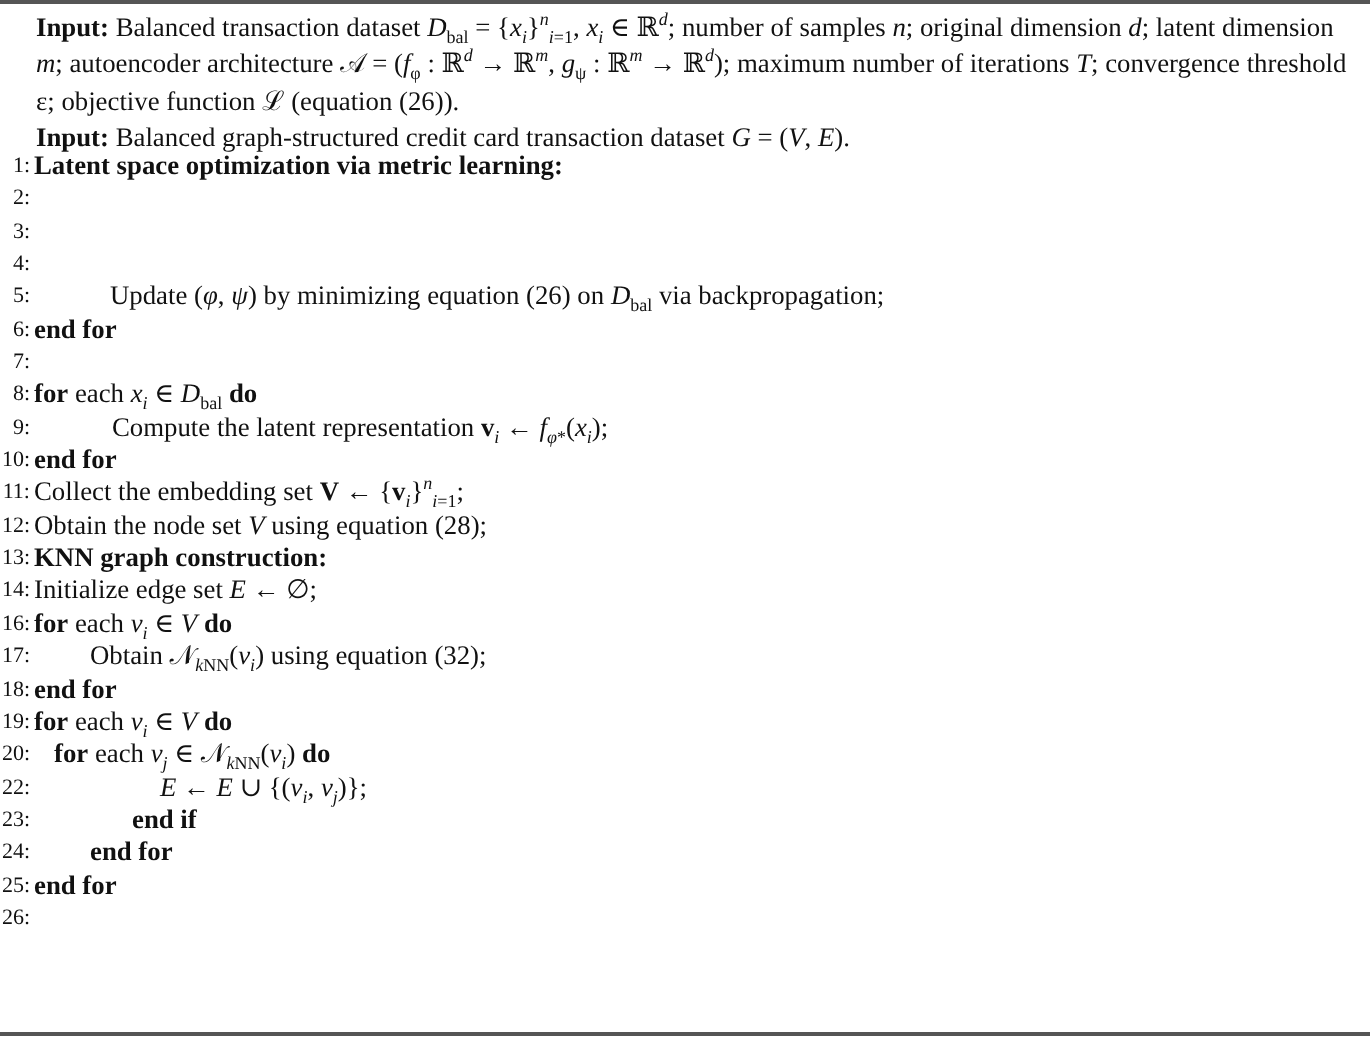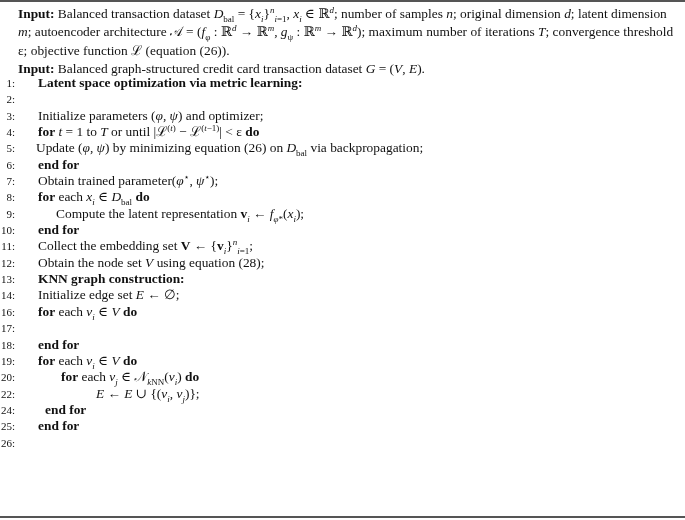--- a/index.html
+++ b/index.html
@@ -6,21 +6,21 @@
     body { width: 685px; height: 520px; overflow: hidden; position: relative;
            font-family: "Liberation Serif", "DejaVu Serif", serif; color: #111; }
     .rule-top { position: absolute; left: 0; top: 0; width: 685px; height: 2px; background: #555; }
     .rule-bottom { position: absolute; left: 0; top: 516px; width: 685px; height: 2px; background: #555; }
     .io { position: absolute; left: 18px; top: 5px; width: 665px; font-size: 13.4px; line-height: 18.4px; }
     .io p { margin: 0; }
     .io .io-label { font-weight: bold; }
     .lines { position: absolute; left: 0; top: 75px; width: 685px; }
     .line { height: 16.35px; font-size: 13.4px; line-height: 16.35px; white-space: nowrap; position: relative; }
     .ln { position: absolute; left: 0; width: 15px; text-align: right; font-size: 11px; }
-    .code { position: absolute; left: 38px; }
+    .code { position: absolute; left: 17px; }
     .kw, .bold { font-weight: bold; }
     i { font-style: italic; }
     sub, sup { font-size: 9px; line-height: 0; }
   </style>
 </head>
 <body>
 
 <div class="rule-top"></div>
 
 <div class="io">
@@ -37,37 +37,34 @@
 <div class="lines">
   <div class="line">
       <span class="ln">1:</span>
       <span class="code bold">Latent space optimization via metric learning:</span>
     </div>
   <div class="line">
       <span class="ln">2:</span>
     </div>
   <div class="line">
       <span class="ln">3:</span>
-      <span class="code">Initialize parameters (<i>φ</i>, <i>ψ</i>) and optimizer;</span>
     </div>
   <div class="line">
       <span class="ln">4:</span>
-      <span class="code"><b>for</b> <i>t</i> = 1 to <i>T</i> or until |ℒ<sup>(<i>t</i>)</sup> − ℒ<sup>(<i>t</i>−1)</sup>| &lt; ε <b>do</b></span>
     </div>
   <div class="line">
       <span class="ln">5:</span>
-      <span class="code" style="left:36px">Update (<i>φ</i>, <i>ψ</i>) by minimizing equation (26) on <i>D</i><sub>bal</sub> via backpropagation;</span>
+      <span class="code" style="left:55px">Update (<i>φ</i>, <i>ψ</i>) by minimizing equation (26) on <i>D</i><sub>bal</sub> via backpropagation;</span>
     </div>
   <div class="line">
       <span class="ln">6:</span>
       <span class="code bold">end for</span>
     </div>
   <div class="line">
       <span class="ln">7:</span>
-      <span class="code">Obtain trained parameter(<i>φ</i><sup>⋆</sup>, <i>ψ</i><sup>⋆</sup>);</span>
     </div>
   <div class="line">
       <span class="ln">8:</span>
       <span class="code"><b>for</b> each <i>x<sub>i</sub></i> ∈ <i>D</i><sub>bal</sub> <b>do</b></span>
     </div>
   <div class="line">
       <span class="ln">9:</span>
       <span class="code" style="left:56px">Compute the latent representation <b>v</b><sub><i>i</i></sub> ← <i>f</i><sub><i>φ</i>*</sub>(<i>x<sub>i</sub></i>);</span>
     </div>
   <div class="line">
@@ -89,36 +86,41 @@
   <div class="line">
       <span class="ln">14:</span>
       <span class="code">Initialize edge set <i>E</i> ← ∅;</span>
     </div>
   <div class="line">
       <span class="ln">16:</span>
       <span class="code"><b>for</b> each <i>v<sub>i</sub></i> ∈ <i>V</i> <b>do</b></span>
     </div>
   <div class="line">
       <span class="ln">17:</span>
+      <span class="code" style="left:45px">Obtain 𝒩<sub><i>k</i>NN</sub>(<i>v<sub>i</sub></i>) using equation (32);</span>
     </div>
   <div class="line">
       <span class="ln">18:</span>
       <span class="code bold">end for</span>
     </div>
   <div class="line">
       <span class="ln">19:</span>
       <span class="code"><b>for</b> each <i>v<sub>i</sub></i> ∈ <i>V</i> <b>do</b></span>
     </div>
   <div class="line">
       <span class="ln">20:</span>
-      <span class="code" style="left:61px"><b>for</b> each <i>v<sub>j</sub></i> ∈ 𝒩<sub><i>k</i>NN</sub>(<i>v<sub>i</sub></i>) <b>do</b></span>
+      <span class="code" style="left:27px"><b>for</b> each <i>v<sub>j</sub></i> ∈ 𝒩<sub><i>k</i>NN</sub>(<i>v<sub>i</sub></i>) <b>do</b></span>
     </div>
   <div class="line">
       <span class="ln">22:</span>
-      <span class="code" style="left:96px"><i>E</i> ← <i>E</i> ∪ {(<i>v<sub>i</sub></i>, <i>v<sub>j</sub></i>)};</span>
+      <span class="code" style="left:80px"><i>E</i> ← <i>E</i> ∪ {(<i>v<sub>i</sub></i>, <i>v<sub>j</sub></i>)};</span>
+    </div>
+  <div class="line">
+      <span class="ln">23:</span>
+      <span class="code bold" style="left:66px">end if</span>
     </div>
   <div class="line">
       <span class="ln">24:</span>
       <span class="code bold" style="left:45px">end for</span>
     </div>
   <div class="line">
       <span class="ln">25:</span>
       <span class="code bold">end for</span>
     </div>
   <div class="line">

